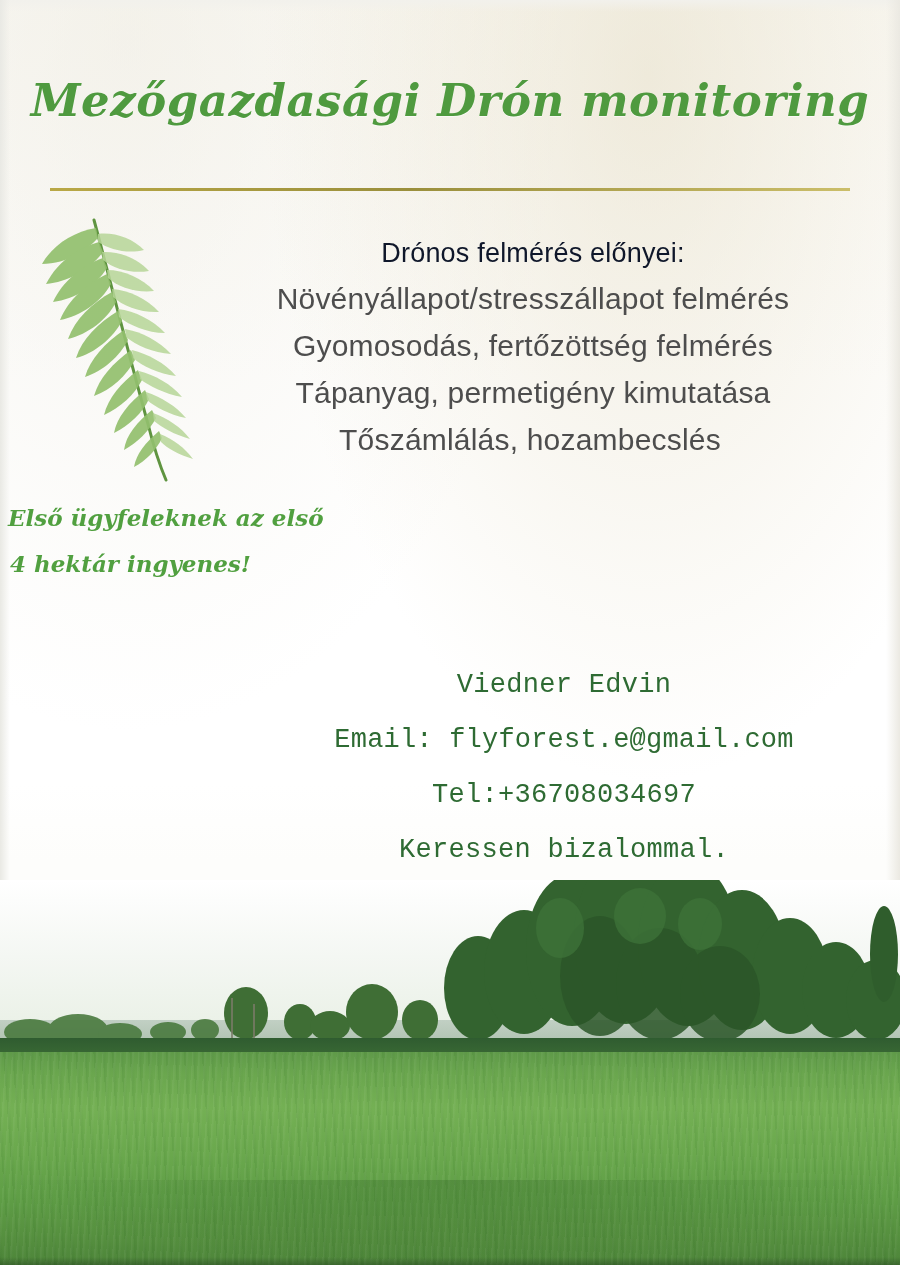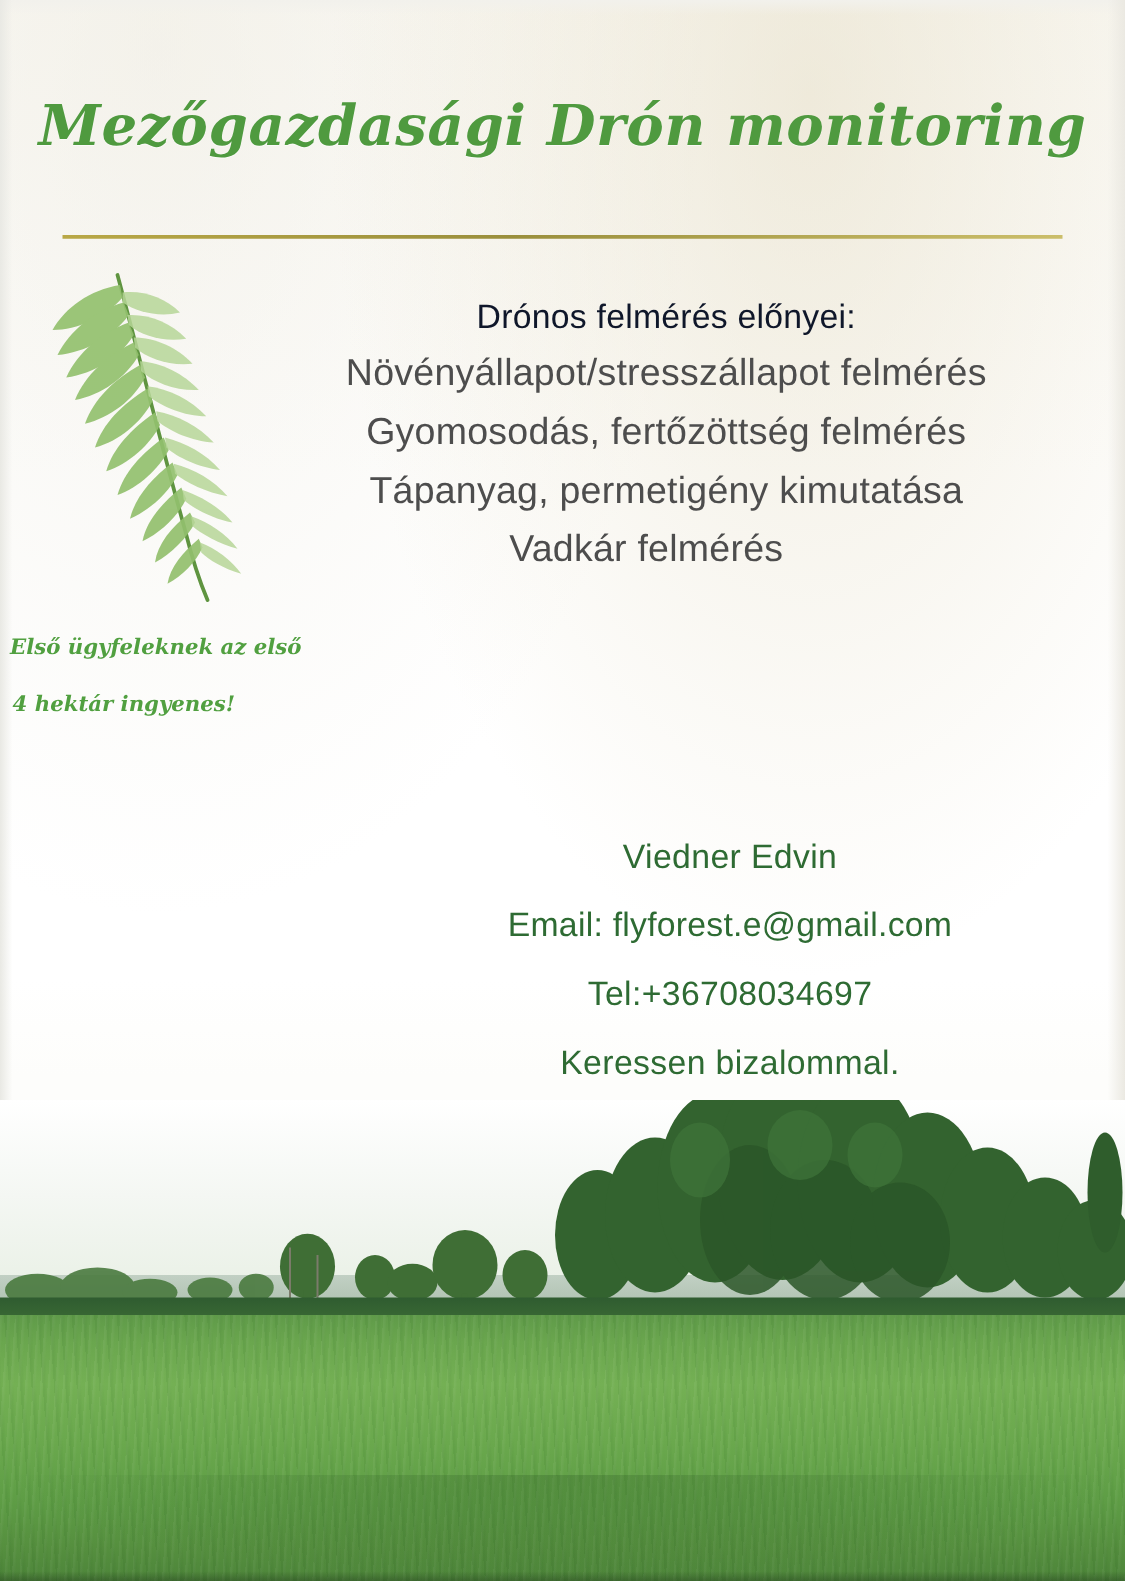--- a/index.html
+++ b/index.html
@@ -93,21 +93,21 @@
   
   .promo {
     position: absolute;
     left: 8px;
     top: 495px;
     width: 380px;
     font-family: "DejaVu Serif", serif;
     font-style: italic;
     font-weight: bold;
     color: #51a040;
-    font-size: 17px;
+    font-size: 23px;
     line-height: 46px;
   }
   .promo .l2 { display: block; padding-left: 2px; }
 
   
   .benefits {
     position: absolute;
     right: 62px;
     top: 238px;
     width: 610px;
@@ -127,26 +127,26 @@
     margin-bottom: 13px;
     white-space: nowrap;
   }
   .benefits .item.i1 { padding-right: 0px; }
   .benefits .item.i4 { padding-right: 6px; }
   .benefits .item.i5 { padding-right: 32px; }
 
   
   .contact {
     position: absolute;
-    right: 36px;
+    right: 56px;
     top: 658px;
     width: 560px;
     text-align: center;
     color: #2f6f35;
-    font-family: Liberation Sans, sans-serif;
+    font-family: Liberation Mono, monospace;
     font-size: 27px;
     line-height: 55px;
     color: #2e6b33;
   }
   .contact .name { letter-spacing: 0.3px; }
   .contact .email { letter-spacing: 0.2px; text-align: center; }
   .contact .tel { letter-spacing: 0.3px; }
   .contact .closing { letter-spacing: 0.3px; text-align: center; }
 
   
@@ -262,21 +262,21 @@
   <div class="promo">
     <span class="l1">Első ügyfeleknek az első</span>
     <span class="l2">4 hektár ingyenes!</span>
   </div>
 
   <div class="benefits">
     <div class="heading">Drónos felmérés előnyei:</div>
     <div class="item i1">Növényállapot/stresszállapot felmérés</div>
     <div class="item i2">Gyomosodás, fertőzöttség felmérés</div>
     <div class="item i3">Tápanyag, permetigény kimutatása</div>
-    <div class="item i5">Vadkár felmérés</div>
+    <div class="item i4">Tőszámlálás, hozambecslés</div>
   </div>
 
   <div class="contact">
     <div class="name">Viedner Edvin</div>
     <div class="email">Email: flyforest.e@gmail.com</div>
     <div class="tel">Tel:+36708034697</div>
     <div class="closing">Keressen bizalommal.</div>
   </div>
 
   <div class="photo">

